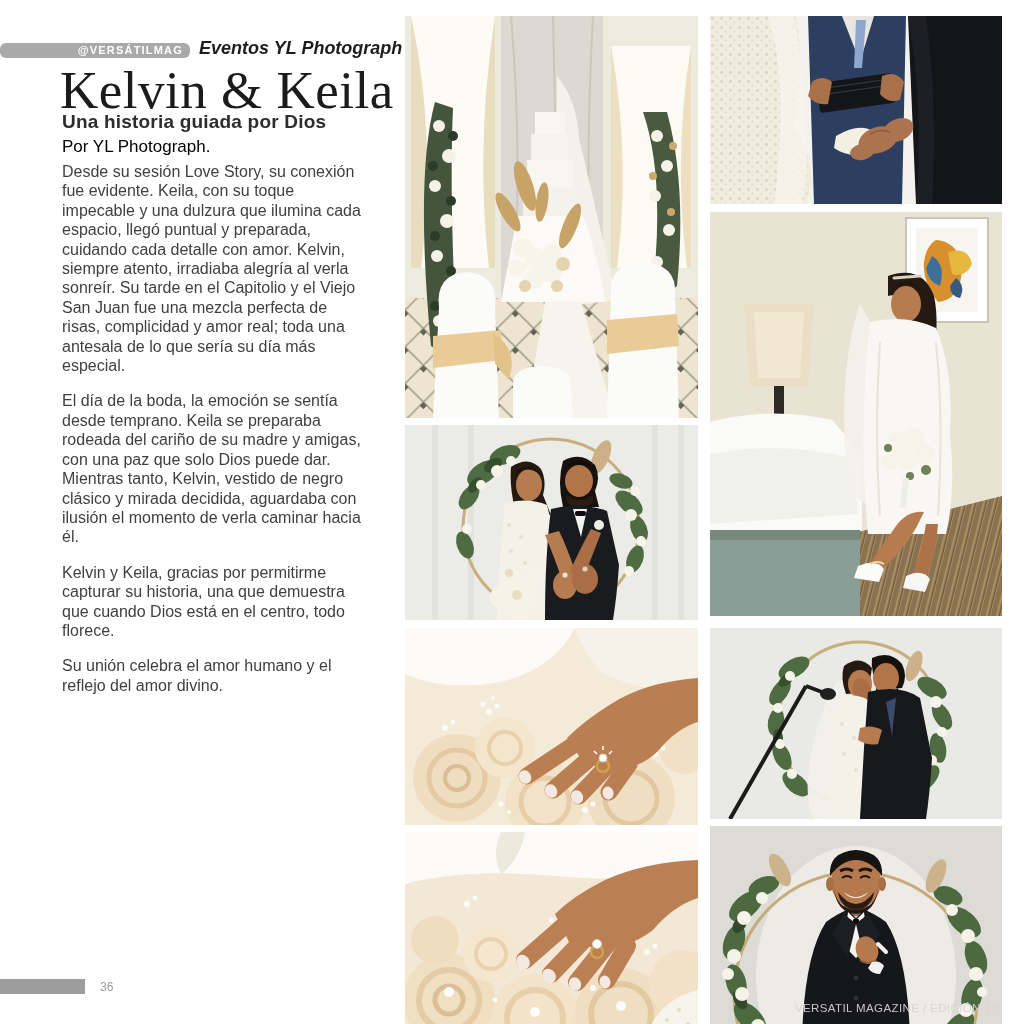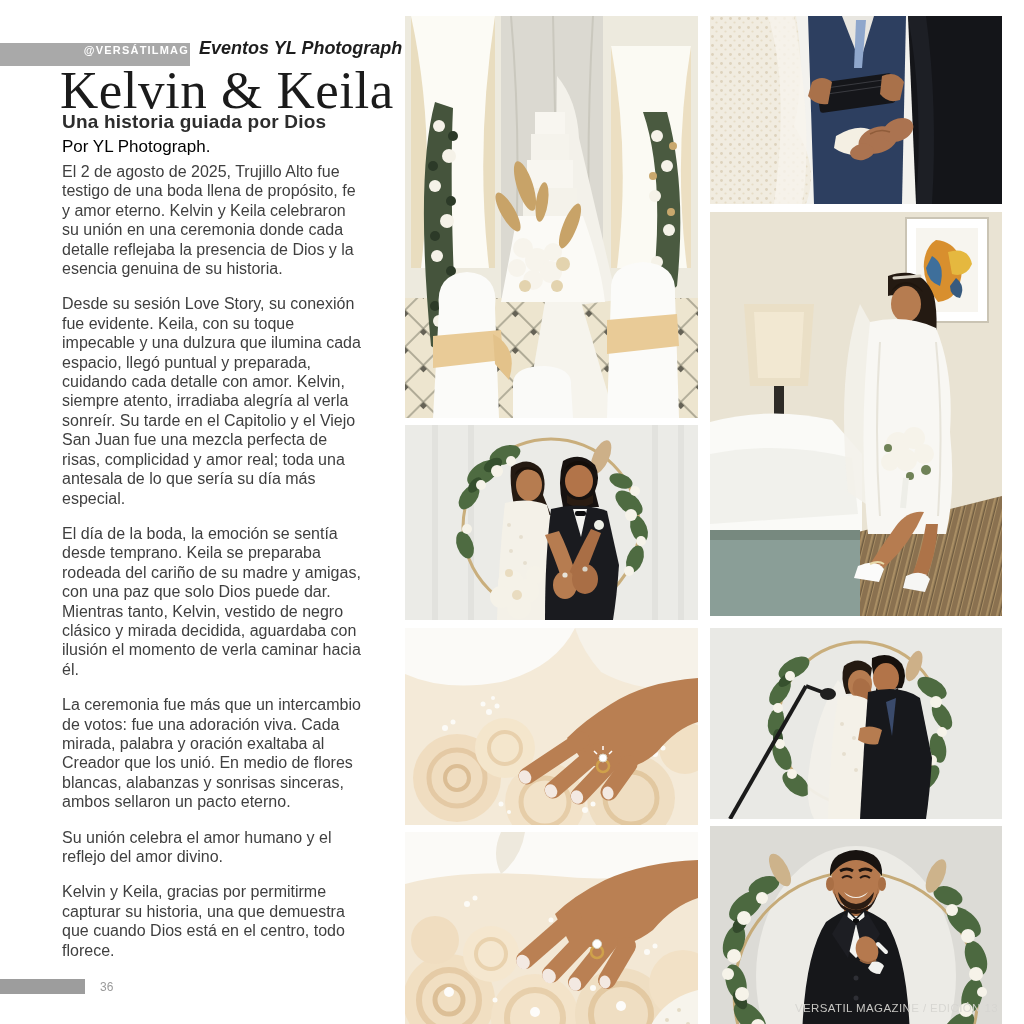--- a/index.html
+++ b/index.html
@@ -1,22 +1,22 @@
 <!DOCTYPE html>
 <html><head>
 <meta charset="utf-8">
 <style>
   html,body{margin:0;padding:0;background:#ffffff;}
   body{width:1024px;height:1024px;font-family:"Liberation Sans",sans-serif;}
   .page{position:relative;width:1024px;height:1024px;background:#fff;overflow:hidden;}
 
   
-  .topbar{position:absolute;left:0;top:43px;width:190px;height:23px;background:#a9a9a9;
+  .topbar{position:absolute;left:0;top:43px;width:190px;height:15px;background:#a9a9a9;
           color:#fff;font-size:11px;font-weight:bold;letter-spacing:1.2px;
-          line-height:15px;text-align:right;padding-right:1px;box-sizing:border-box;}
+          line-height:15px;text-align:right;padding-right:7px;box-sizing:border-box;border-radius:6px;}
   .kicker{position:absolute;left:199px;top:38px;font-family:Liberation Sans, sans-serif;
           font-style:italic;font-weight:bold;font-size:18px;color:#1d1d1d;}
   .title{position:absolute;left:60px;top:60px;margin:0;font-family:"Liberation Serif",serif;
          font-weight:normal;font-size:53px;letter-spacing:0.5px;color:#1b1b1b;}
   .subtitle{position:absolute;left:62px;top:111px;margin:0;font-size:19px;font-weight:bold;
             color:#2d2d2d;letter-spacing:0.2px;}
   .byline{position:absolute;left:62px;top:137px;font-size:17px;color:#000000;}
 
   
   .article{position:absolute;left:62px;top:162px;width:300px;font-size:16px;
@@ -49,26 +49,24 @@
   <div class="topbar">
     <span>@VERSÁTILMAG</span>
   </div>
   <div class="kicker">Eventos YL Photograph</div>
 
   <h1 class="title">Kelvin &amp; Keila</h1>
   <h2 class="subtitle">Una historia guiada por Dios</h2>
   <div class="byline">Por YL Photograph.</div>
 
   <div class="article">
-    <p>El 2 de agosto de 2025, Trujillo Alto fue testigo de una boda llena de propósito, fe y amor eterno. Kelvin y Keila celebraron su unión en una ceremonia donde cada detalle reflejaba la presencia de Dios y la esencia genuina de su historia.</p>
     <p>Desde su sesión Love Story, su conexión fue evidente. Keila, con su toque impecable y una dulzura que ilumina cada espacio, llegó puntual y preparada, cuidando cada detalle con amor. Kelvin, siempre atento, irradiaba alegría al verla sonreír. Su tarde en el Capitolio y el Viejo San Juan fue una mezcla perfecta de risas, complicidad y amor real; toda una antesala de lo que sería su día más especial.</p>
     <p>El día de la boda, la emoción se sentía desde temprano. Keila se preparaba rodeada del cariño de su madre y amigas, con una paz que solo Dios puede dar. Mientras tanto, Kelvin, vestido de negro clásico y mirada decidida, aguardaba con ilusión el momento de verla caminar hacia él.</p>
-    <p>La ceremonia fue más que un intercambio de votos: fue una adoración viva. Cada mirada, palabra y oración exaltaba al Creador que los unió. En medio de flores blancas, alabanzas y sonrisas sinceras, ambos sellaron un pacto eterno.</p>
+    <p>Kelvin y Keila, gracias por permitirme capturar su historia, una que demuestra que cuando Dios está en el centro, todo florece.</p>
     <p>Su unión celebra el amor humano y el reflejo del amor divino.</p>
-    <p>Kelvin y Keila, gracias por permitirme capturar su historia, una que demuestra que cuando Dios está en el centro, todo florece.</p>
   </div>
 
   <figure class="ph" id="m1" aria-label="Ceremony venue with tiered white wedding cake, pampas grass and white floral arrangements on a tiled floor">
     <svg viewBox="0 0 293 402" preserveAspectRatio="none" aria-hidden="true">
       <defs>
         <pattern id="m1tile" width="26" height="26" patternUnits="userSpaceOnUse" patternTransform="rotate(45)">
           <rect width="26" height="26" fill="#ebe3cd"></rect>
           <path d="M0 0H26V26H0Z" fill="none" stroke="#83816f" stroke-width="1.4"></path>
           <rect width="5" height="5" fill="#3d3c32"></rect>
         </pattern>

